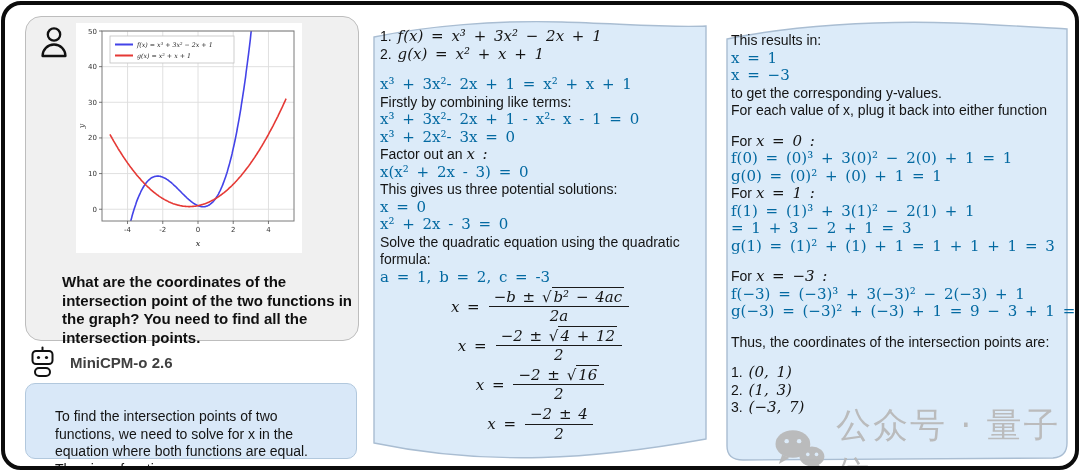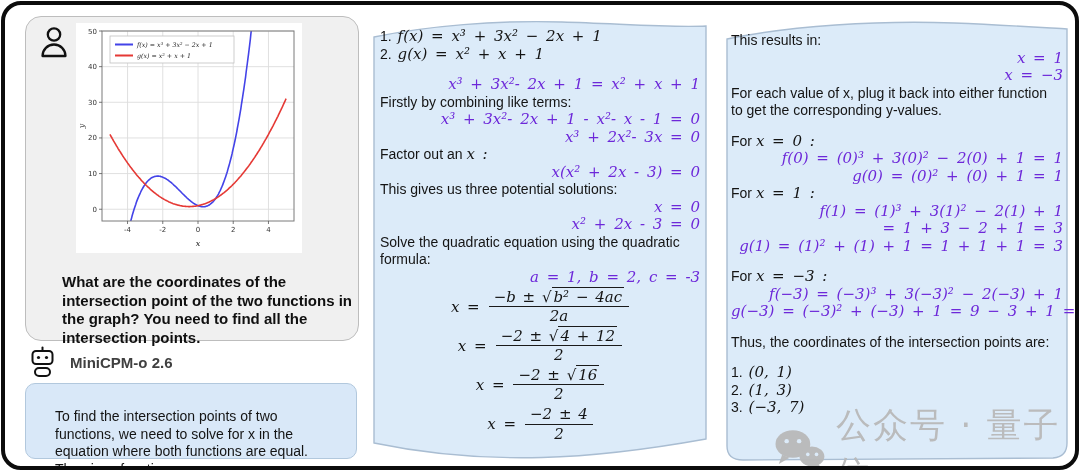--- a/index.html
+++ b/index.html
@@ -26,22 +26,22 @@
   .panel{position:absolute;top:8px;}
   .panel.mid{left:362px;width:346px;height:452px;}
   .panel.right{left:714px;width:356px;height:450px;}
   .panel-bg{position:absolute;inset:0;width:100%;height:100%;}
   .panel-content{position:relative;z-index:1;}
   .mid .panel-content{padding:15px 13px 0 13px;}
   .right .panel-content{padding:19px 12px 0 12px;}
 
   .gap{height:13px;}
   .pline{font-size:14px;line-height:17.5px;color:#141414;white-space:nowrap;}
-  .mline{font-family:"DejaVu Serif",serif;font-style:italic;font-size:15px;
-         line-height:17.5px;color:#6d28d9;text-align:right;white-space:nowrap;word-spacing:3px;}
+  .mline{font-family:"DejaVu Serif",serif;font-size:15px;
+         line-height:17.5px;color:#0369a1;text-align:left;white-space:nowrap;word-spacing:3px;}
   .mlist{font-family:"DejaVu Serif",serif;font-style:italic;font-size:15px;
          line-height:17.5px;color:#141414;text-align:left;white-space:nowrap;word-spacing:2px;}
   .pre{font-style:normal;font-family:"Liberation Sans","DejaVu Sans",sans-serif;font-size:14px;}
   .mi{font-family:"DejaVu Serif",serif;font-style:italic;font-size:15px;word-spacing:3px;}
   .fline{display:flex;justify-content:center;align-items:center;gap:9px;margin:2.5px 0;
          font-family:"DejaVu Serif",serif;font-style:italic;font-size:15px;
          color:#141414;word-spacing:2px;}
   .frac{display:inline-flex;flex-direction:column;align-items:center;line-height:1.12;}
   .num{border-bottom:1.4px solid #1a1a1a;padding:0 5px 1px;white-space:nowrap;}
   .den{padding-top:1px;}
@@ -192,22 +192,22 @@
   </div>
 
   <div class="panel right">
     <svg class="panel-bg" viewBox="0 0 356 450" preserveAspectRatio="none">
       <path d="M 8 26 C 70 13 160 7 235 10 C 285 12 330 15 348 16 L 348 430 Q 348 444 334 445 L 24 447 Q 8 447 8 433 Z" fill="#dcebf9" stroke="#a9bdd2" stroke-width="1.4"></path>
     </svg>
     <div class="panel-content" id="rightContent">
         <div class="pline">This results in:</div>
         <div class="mline">x = 1</div>
         <div class="mline">x = −3</div>
+        <div class="pline">to get the corresponding y-values.</div>
         <div class="pline">For each value of x, plug it back into either function</div>
-        <div class="pline">to get the corresponding y-values.</div>
         <div class="gap"></div>
         <div class="pline"><span class="pre">For </span><span class="mi">x = 0 :</span></div>
         <div class="mline">f(0) = (0)³ + 3(0)² − 2(0) + 1 = 1</div>
         <div class="mline">g(0) = (0)² + (0) + 1 = 1</div>
         <div class="pline"><span class="pre">For </span><span class="mi">x = 1 :</span></div>
         <div class="mline">f(1) = (1)³ + 3(1)² − 2(1) + 1</div>
         <div class="mline">= 1 + 3 − 2 + 1 = 3</div>
         <div class="mline">g(1) = (1)² + (1) + 1 = 1 + 1 + 1 = 3</div>
         <div class="gap"></div>
         <div class="pline"><span class="pre">For </span><span class="mi">x = −3 :</span></div>

